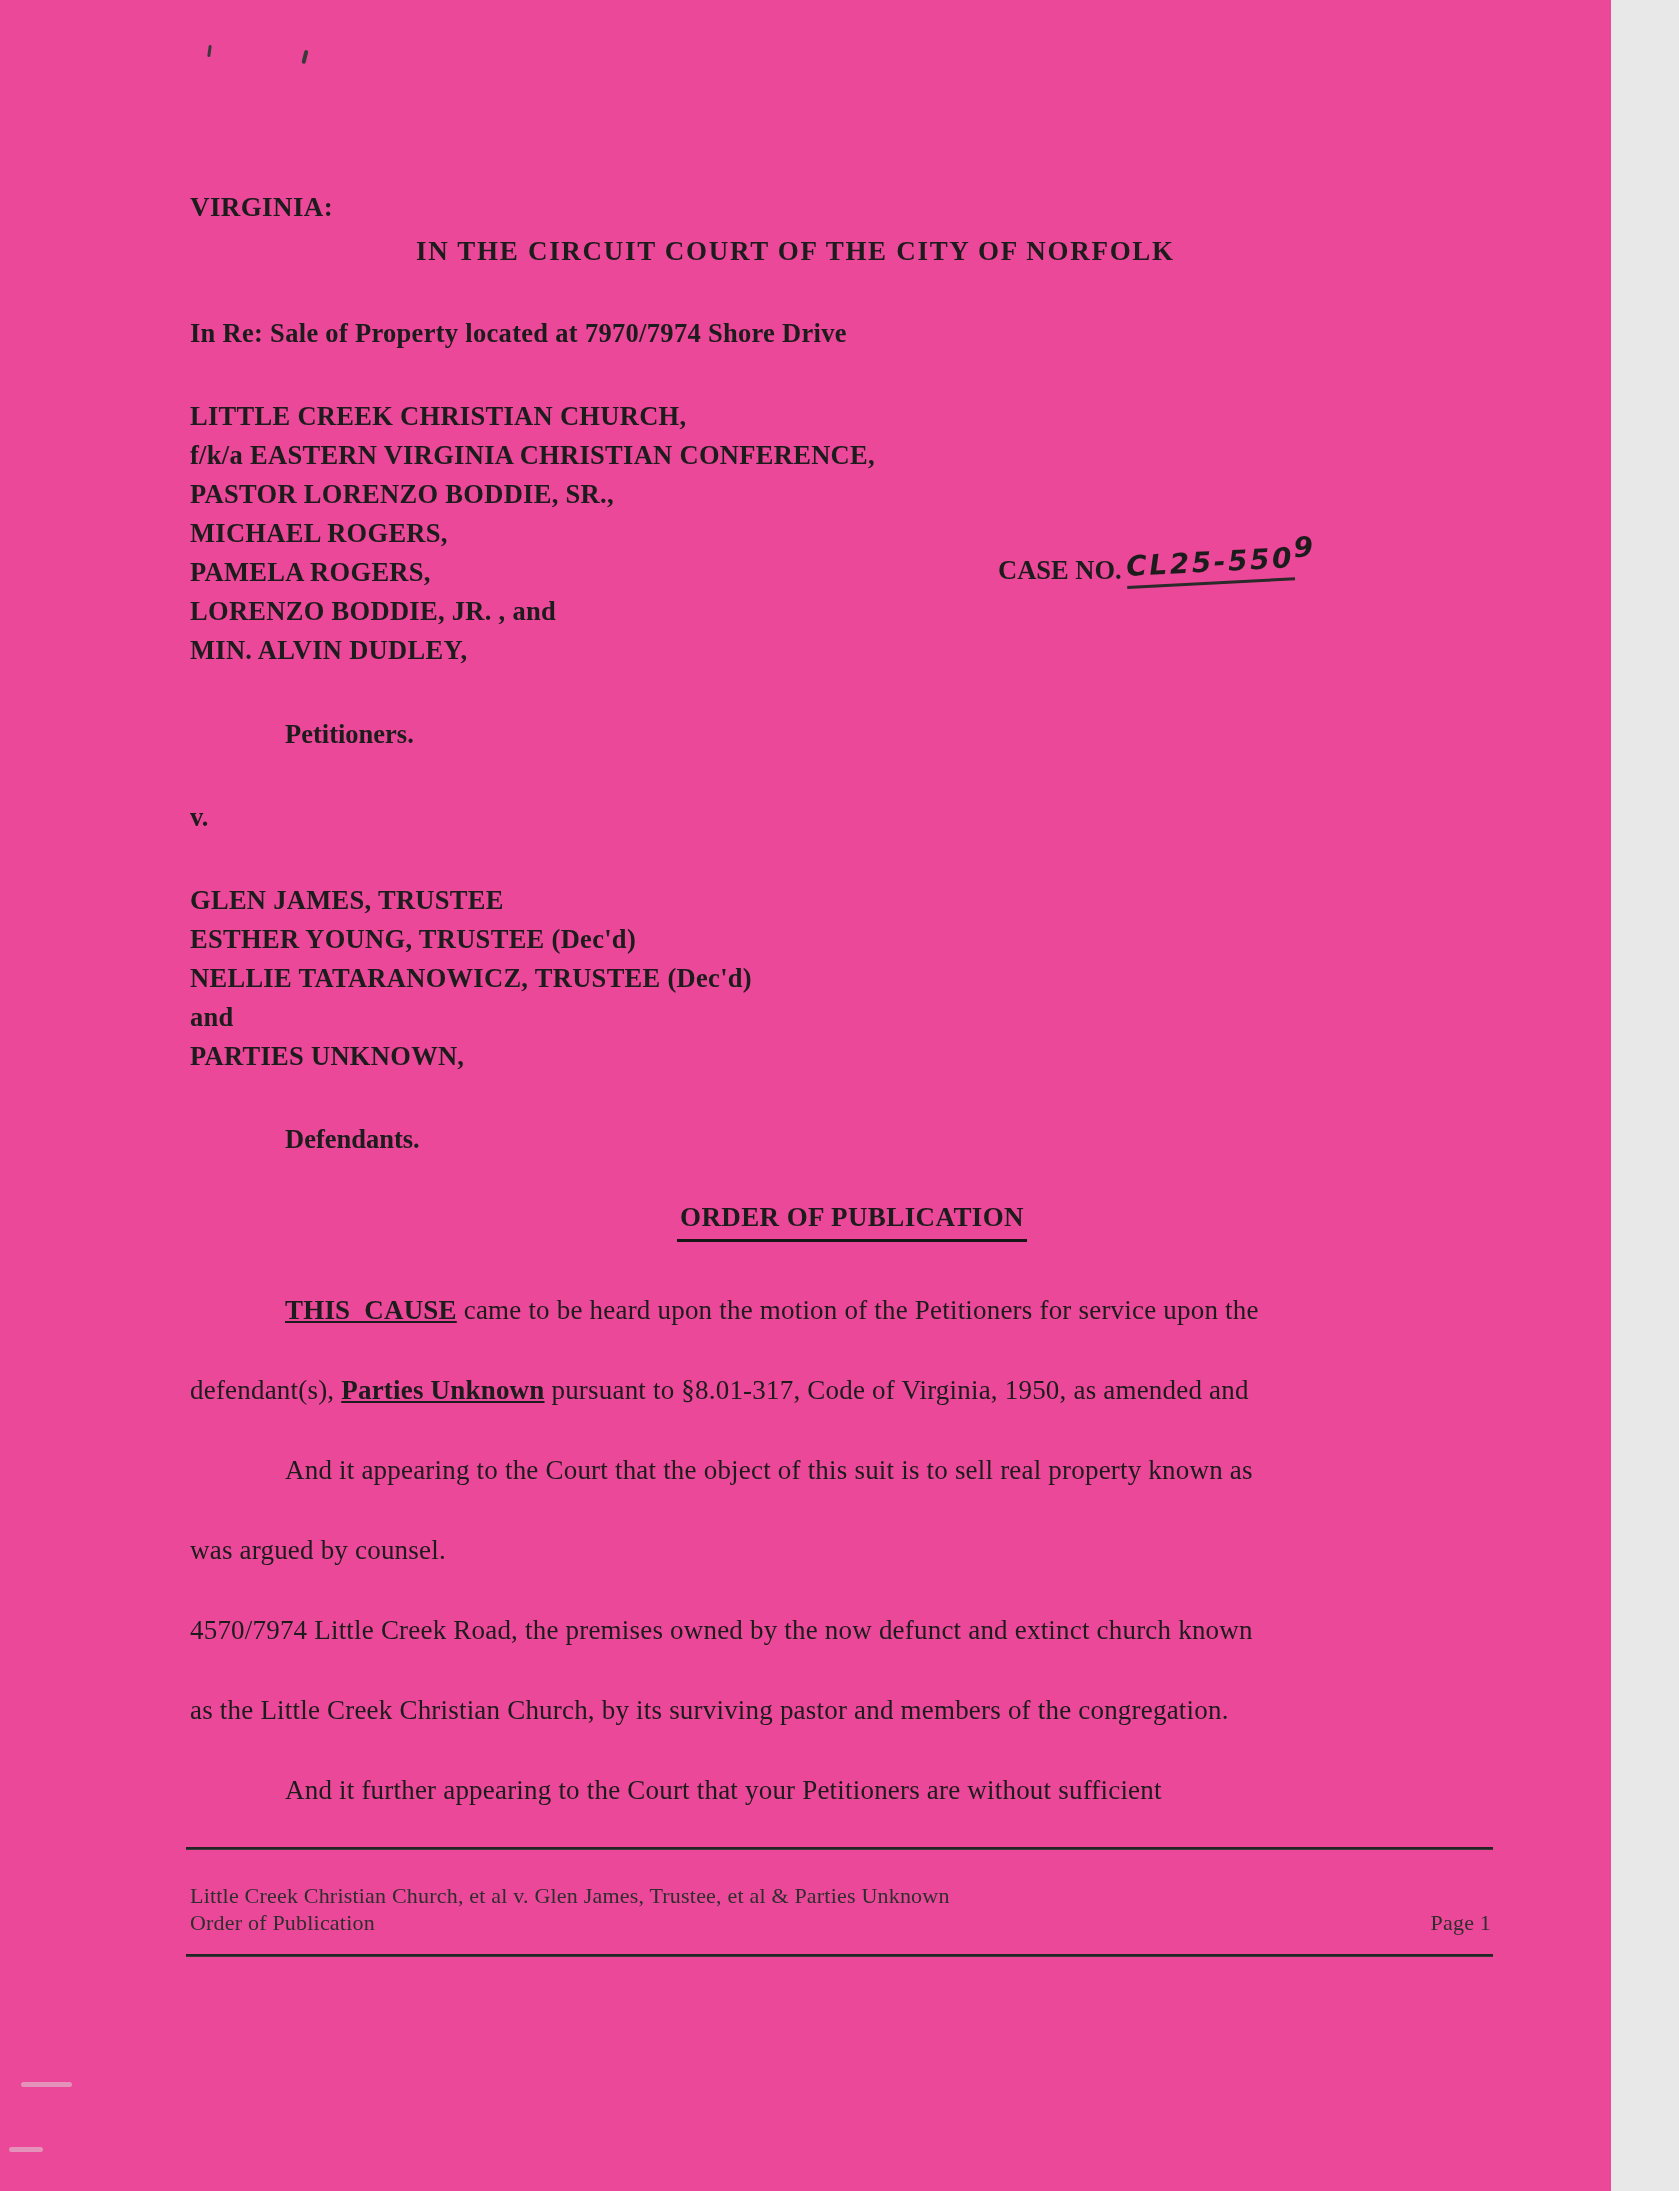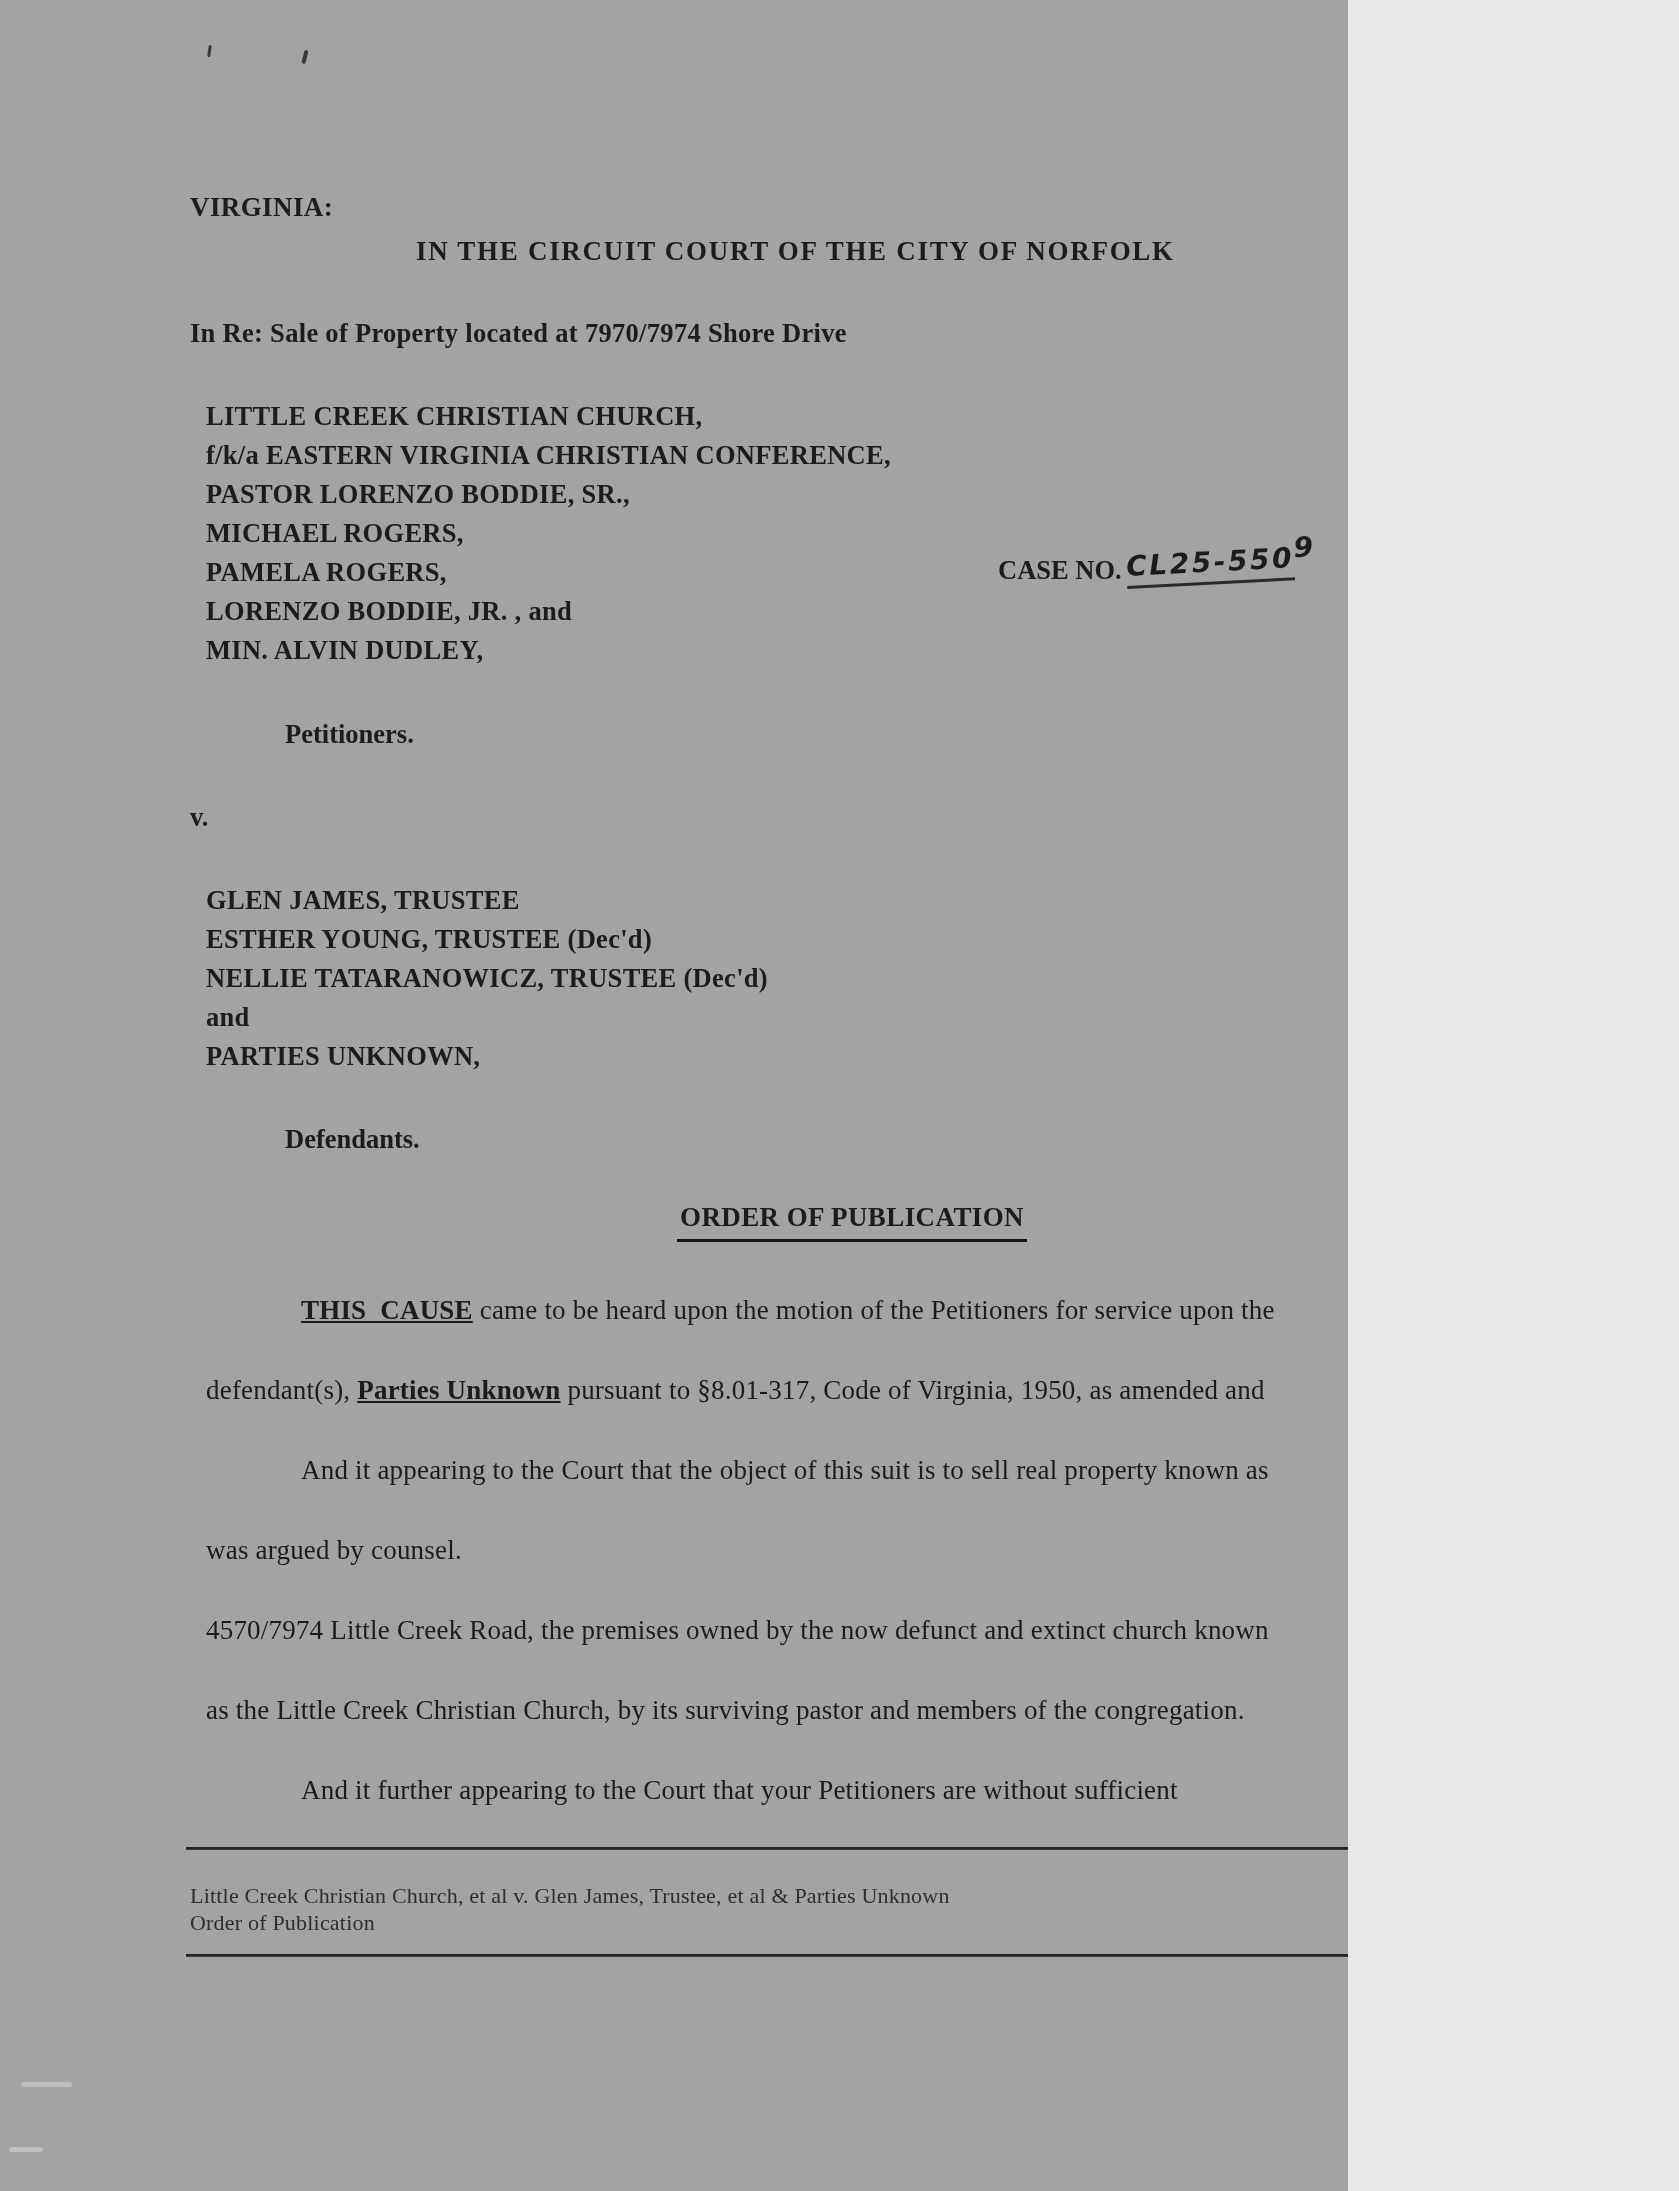--- a/index.html
+++ b/index.html
@@ -1,27 +1,27 @@
 <!DOCTYPE html>
 <html style="font-size:13.7px"><head>
 <meta charset="utf-8">
 <style>
   html, body { margin: 0; padding: 0; background: #e8e8e8; }
   .page {
     position: relative;
-    width: 1348px;
+    width: 1611px;
     height: 2192px;
-    background: #a3a3a3;
+    background: #ec4899;
     font-family: "Liberation Serif", serif;
     color: #1c1c1c;
     overflow: hidden;
   }
   .abs { position: absolute; }
   .b { font-weight: bold; text-decoration: underline; }
-  .pre { white-space: pre; margin-left: 16px; }
+  .pre { white-space: pre; }
 
   
   .speck {
     position: absolute;
     width: 4.3px; height: 13.7px;
     background: #3a3a3a;
     border-radius: 2.6px;
   }
   .speck.s1 { left: 208px; top: 45px; transform: rotate(8deg); height: 12px; width: 3.4px; }
   .speck.s2 { left: 303px; top: 50px; transform: rotate(14deg); }

